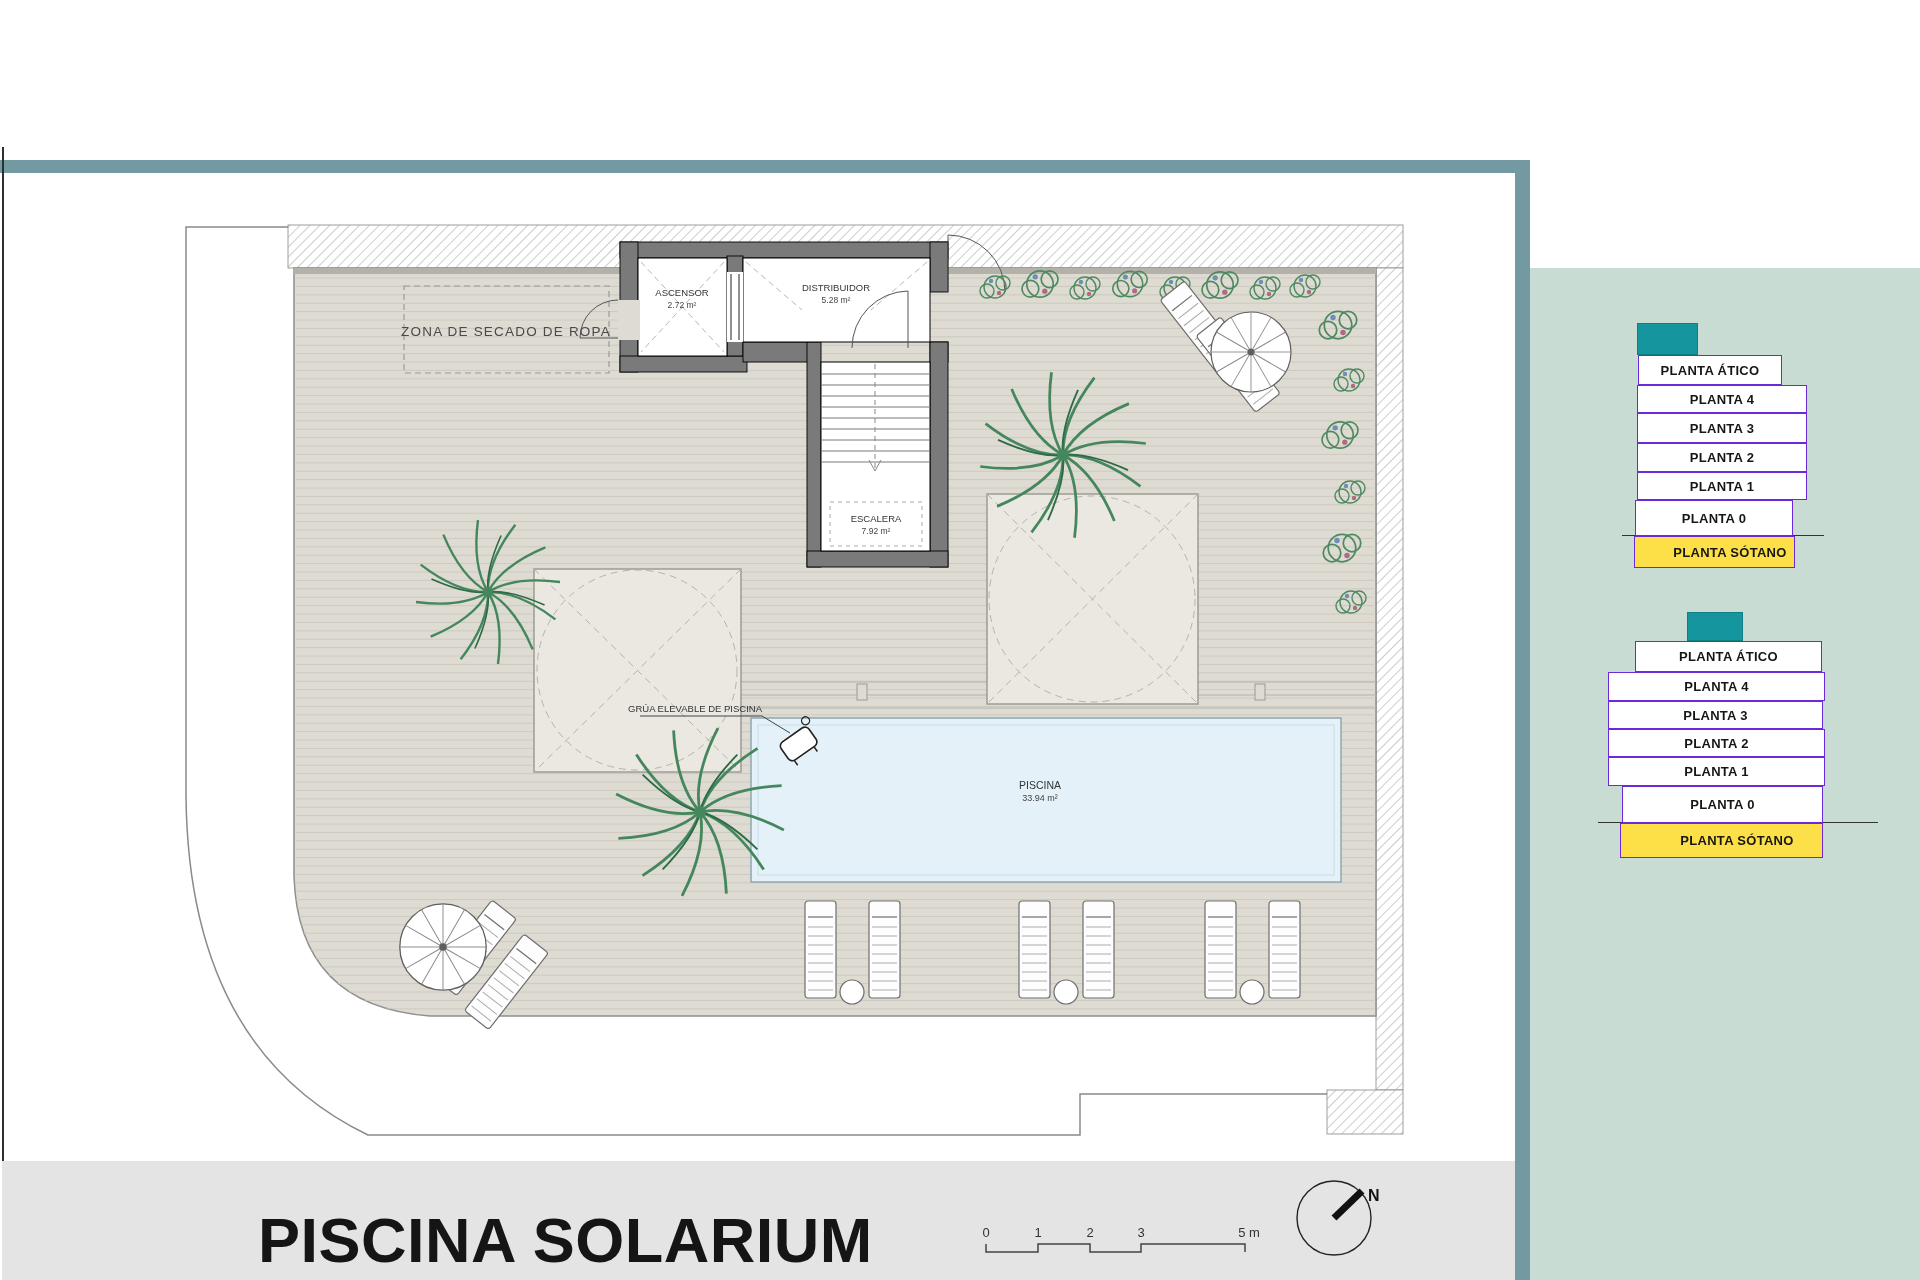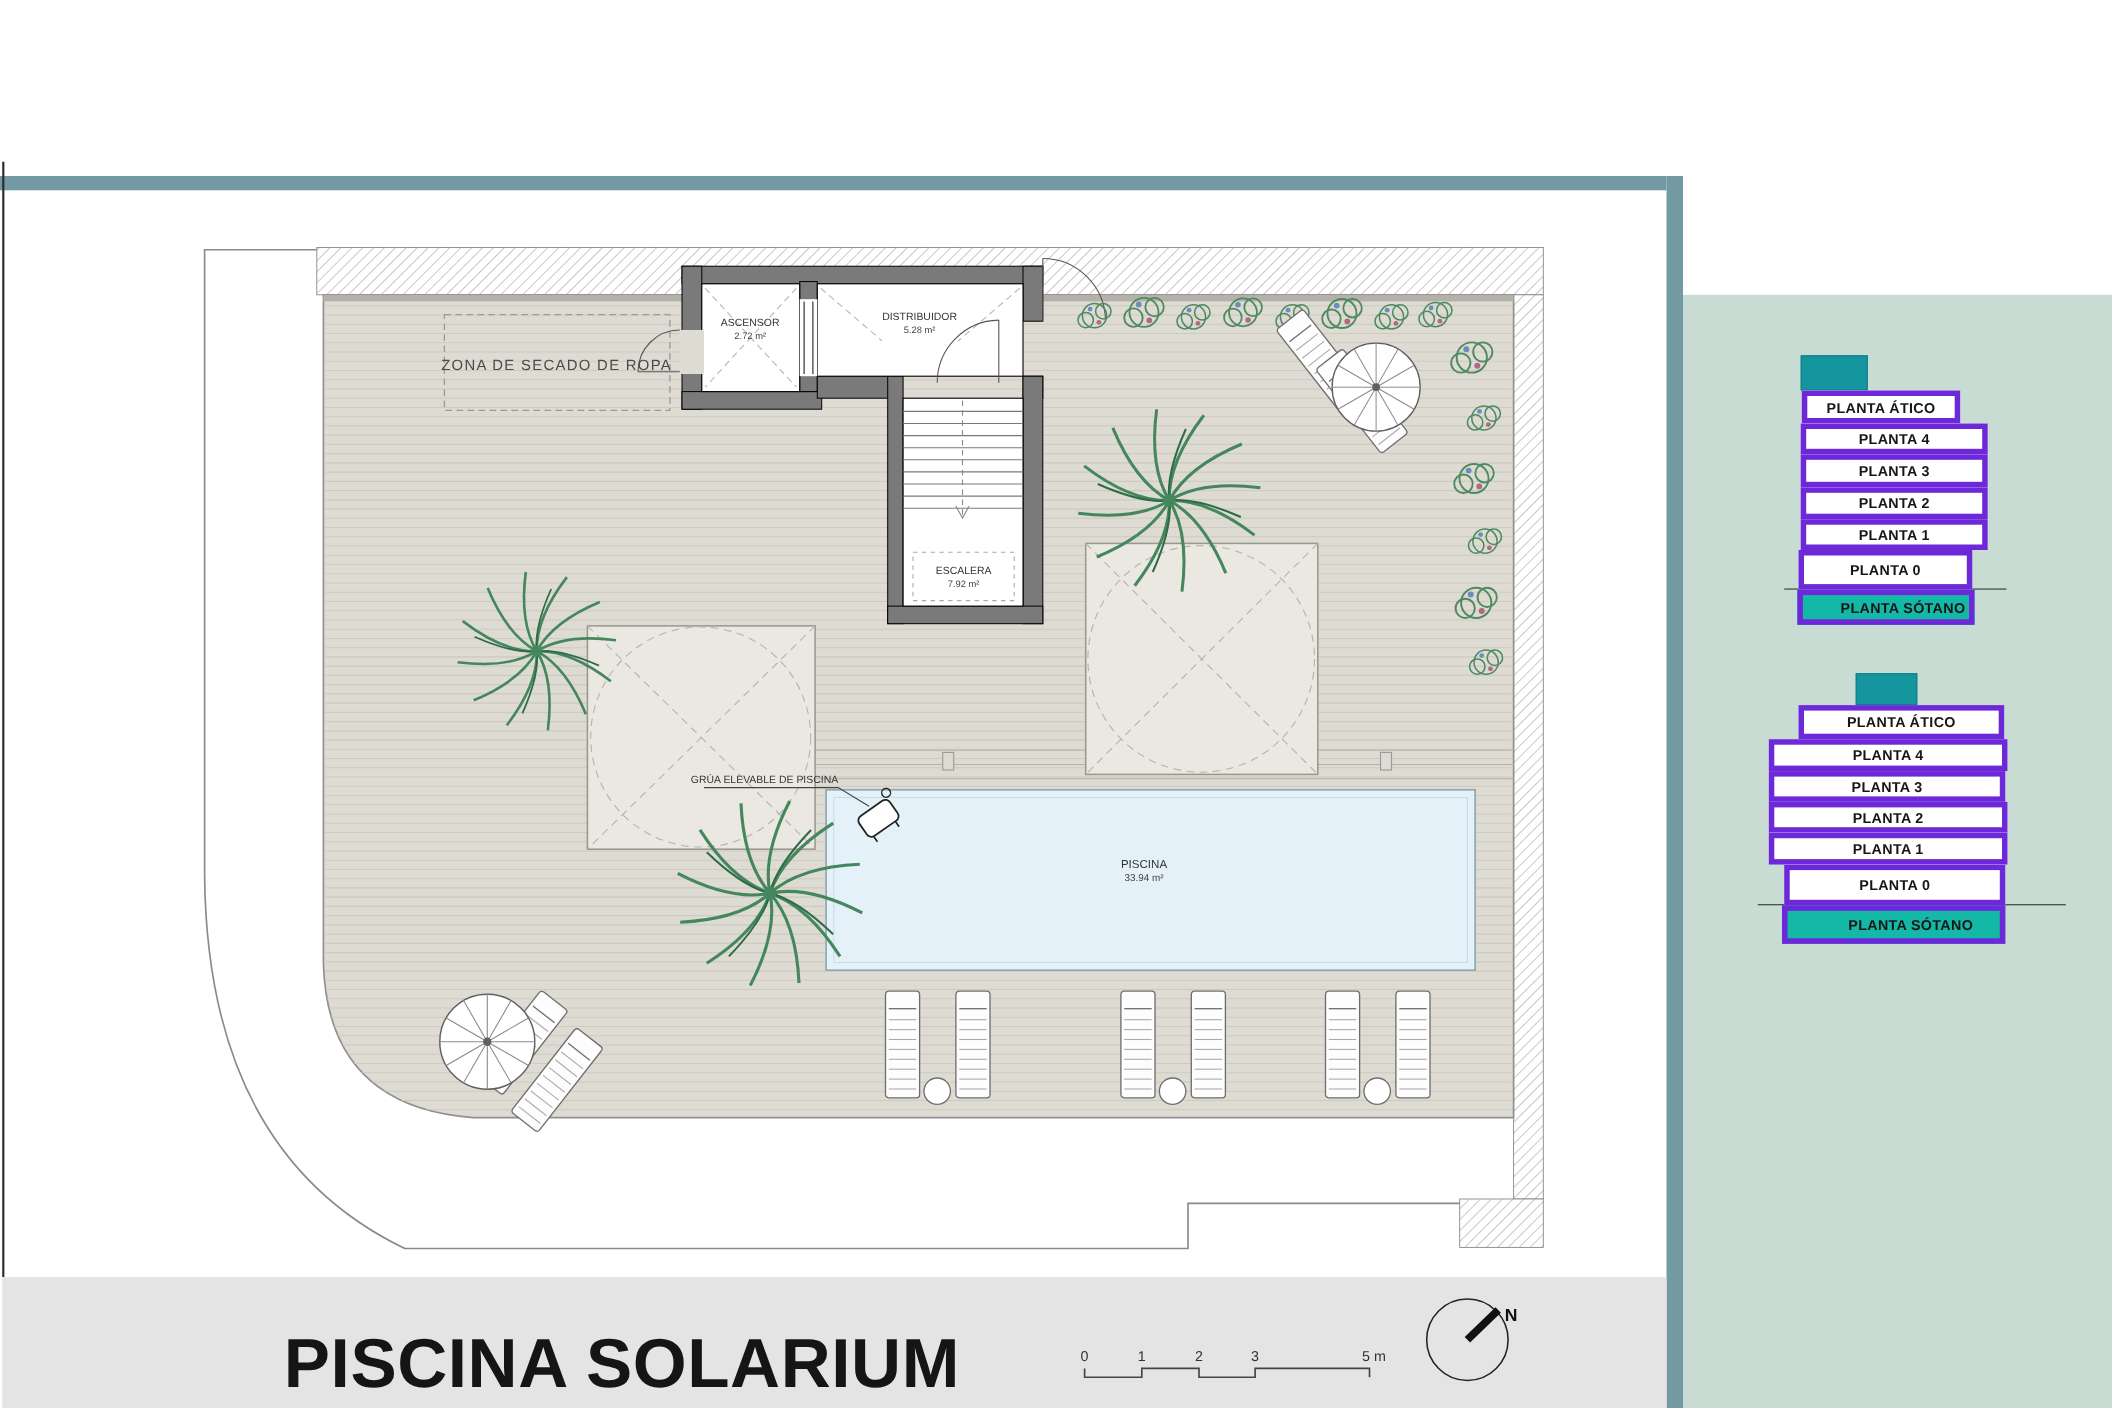--- a/index.html
+++ b/index.html
@@ -7,24 +7,24 @@
        font-family:"Liberation Sans",sans-serif;overflow:hidden;}
   .abs{position:absolute;}
   #frameTop{left:0;top:160px;width:1515px;height:13px;background:#7399a3;}
   #frameRight{left:1515px;top:160px;width:15px;height:1120px;background:#7399a3;}
   #sidePanel{left:1530px;top:268px;width:390px;height:1012px;background:#c9dcd4;}
   #pageEdge{left:2px;top:147px;width:2px;height:1014px;background:#2e2e2e;}
   #footerBand{left:2px;top:1161px;width:1513px;height:119px;background:#e4e4e4;}
   #planTitle{left:258px;top:1204px;font-size:63px;font-weight:bold;color:#151515;
              letter-spacing:.5px;white-space:nowrap;}
   svg{position:absolute;left:0;top:0;}
-  .lvl{position:absolute;background:#ffffff;border:5px solid #6d28d9;display:flex;
+  .lvl{position:absolute;background:#ffffff;border:1px solid #6d28d9;display:flex;
        align-items:center;justify-content:center;font-size:13px;font-weight:bold;
        color:#161616;letter-spacing:.3px;box-sizing:border-box;white-space:nowrap;}
-  .lvl.gray{background:#14b8a6;padding-left:31px;}
+  .lvl.gray{background:#fde047;padding-left:31px;}
   .cap{position:absolute;background:#15969e;border:1px solid #117d85;box-sizing:border-box;}
   .ground{position:absolute;height:0;border-top:1.5px solid #333;}
   
   .plot{fill:none;stroke:#8a8a8a;stroke-width:1.5;}
   .stripBg{fill:#ffffff;stroke:#858585;stroke-width:.8;}
   .stripHatch{fill:url(#hatch);stroke:none;}
   .wall{fill:#7a7a7a;stroke:#000;stroke-width:.9;}
   .roomint{fill:#ffffff;stroke:#000;stroke-width:1;}
   .dashedbox{fill:none;stroke:#9a9a9a;stroke-width:1.2;stroke-dasharray:6 4;}
   .skyrect{fill:#eae8e1;stroke:#989890;stroke-width:1.4;}

